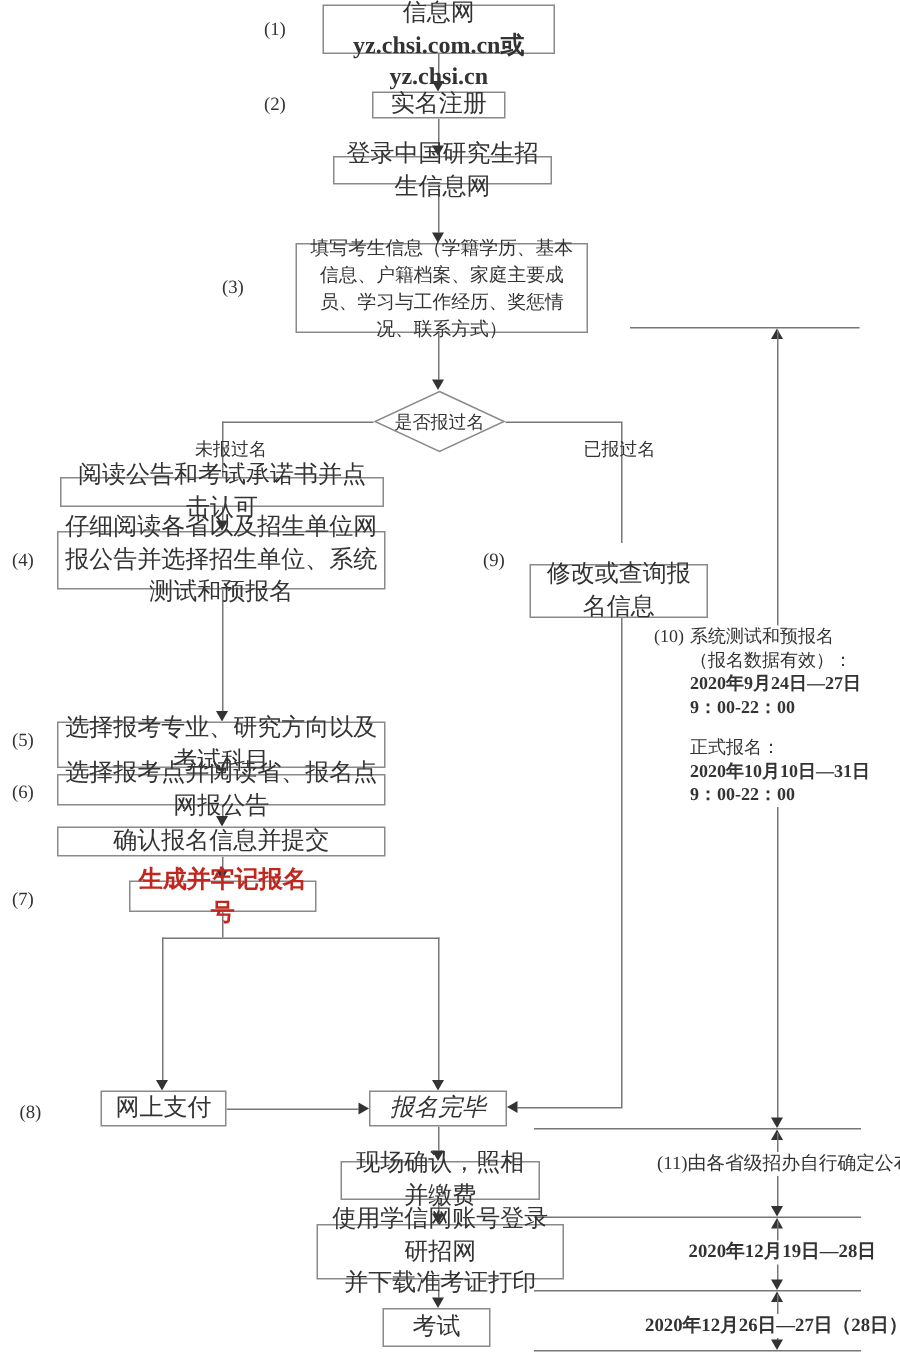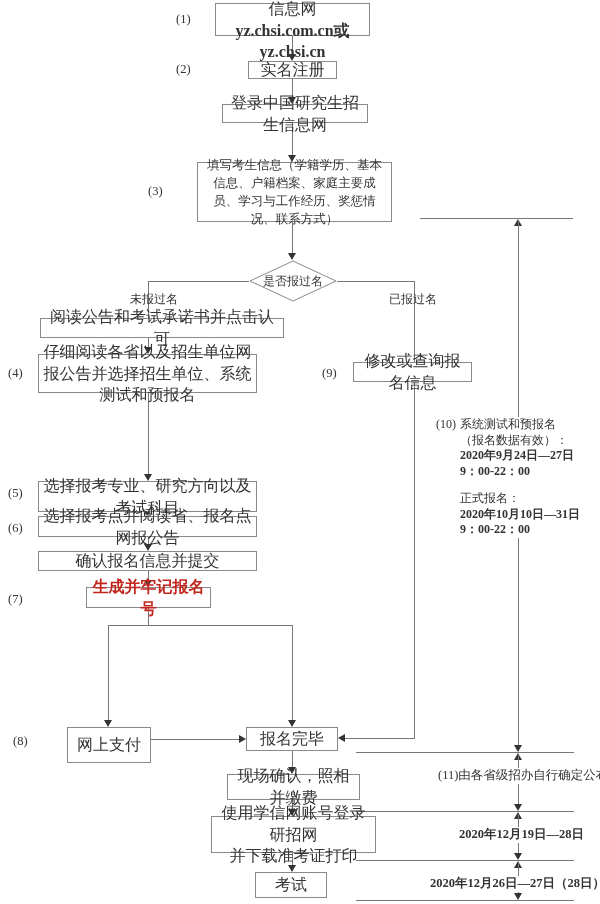--- a/index.html
+++ b/index.html
@@ -128,53 +128,53 @@
     <div>填写考生信息（学籍学历、基本信息、户籍档案、家庭主要成员、学习与工作经历、奖惩情况、联系方式）</div>
   </div>
 
   <div class="diamond" style="left:249px;top:260px;width:88px;height:42px;">
     <svg width="88" height="42" viewBox="0 0 88 42">
       <polygon points="44,1 87,21 44,41 1,21" fill="#ffffff" stroke="#8a8a8a" stroke-width="1"></polygon>
     </svg>
     <span class="dtext">是否报过名</span>
   </div>
 
-  <div class="box" style="left:40px;top:318px;width:244px;height:20px;font-family:Liberation Serif, serif;">
+  <div class="box" style="left:40px;top:318px;width:216px;height:20px;font-family:Liberation Serif, serif;">
     <div>阅读公告和考试承诺书并点击认可</div>
   </div>
 
   <div class="box" style="left:38px;top:354px;width:219px;height:39px;">
     <div>仔细阅读各省以及招生单位网报公告并选择招生单位、系统测试和预报名</div>
   </div>
 
-  <div class="box" style="left:353px;top:362px;width:119px;height:20px;">
+  <div class="box" style="left:353px;top:376px;width:119px;height:36px;">
     <div>修改或查询报名信息</div>
   </div>
 
   <div class="box" style="left:38px;top:481px;width:219px;height:31px;">
     <div>选择报考专业、研究方向以及考试科目</div>
   </div>
 
   <div class="box" style="left:38px;top:516px;width:219px;height:21px;">
     <div>选择报考点并阅读省、报名点网报公告</div>
   </div>
 
   <div class="box" style="left:38px;top:551px;width:219px;height:20px;">
     <div>确认报名信息并提交</div>
   </div>
 
   <div class="box red" style="left:86px;top:587px;width:125px;height:21px;">
     <div>生成并牢记报名号</div>
   </div>
 
-  <div class="box" style="left:67px;top:727px;width:84px;height:36px;">
+  <div class="box" style="left:67px;top:727px;width:84px;height:24px;">
     <div>网上支付</div>
   </div>
 
-  <div class="box" style="left:246px;top:727px;width:92px;height:24px;">
+  <div class="box" style="left:246px;top:727px;width:92px;height:24px;font-style:italic;">
     <div>报名完毕</div>
   </div>
 
   <div class="box" style="left:227px;top:774px;width:133px;height:26px;">
     <div>现场确认，照相并缴费</div>
   </div>
 
   <div class="box" style="left:211px;top:816px;width:165px;height:37px;">
     <div>使用学信网账号登录研招网</div>
     <div>并下载准考证打印</div>

